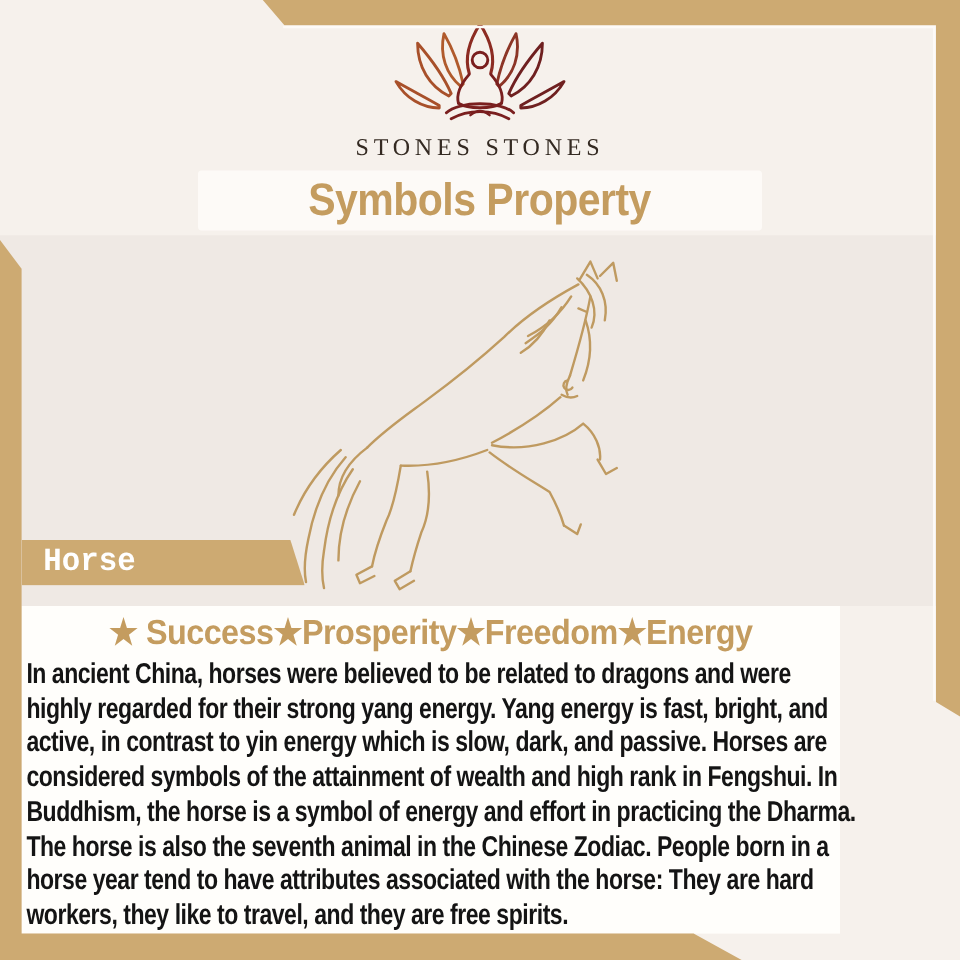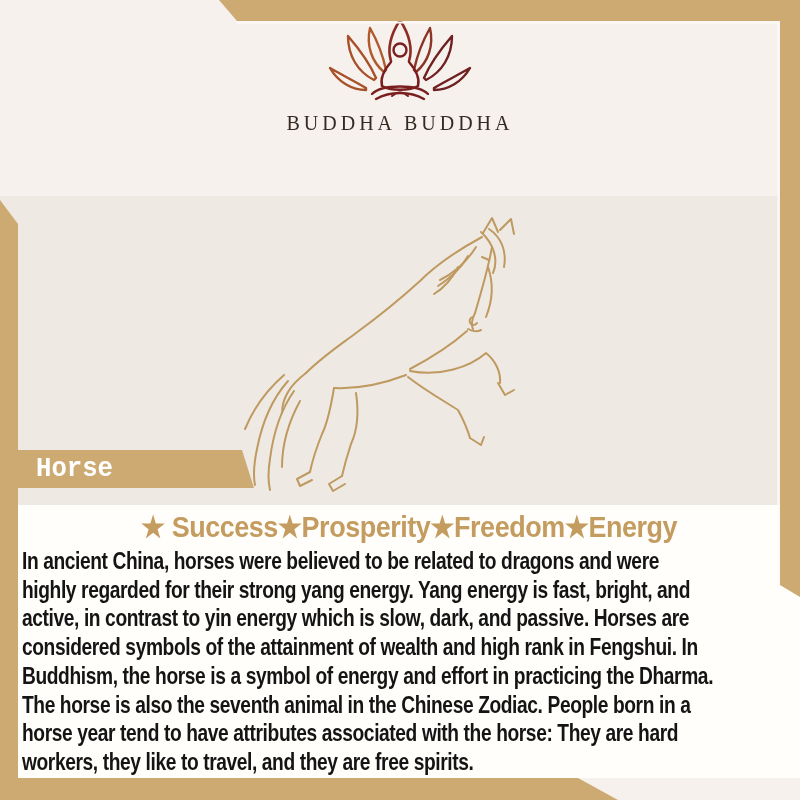--- a/index.html
+++ b/index.html
@@ -3,21 +3,21 @@
 <meta charset="utf-8">
 <style>
   html,body{margin:0;padding:0;background:#ddd;}
   .canvas{
     position:relative;width:800px;height:800px;overflow:hidden;
     background:#f6f1ec;
     font-family:"Liberation Sans", sans-serif;
   }
   
   .mid-bg{position:absolute;left:0;top:196px;width:800px;height:309px;background:#efe9e4;}
-  .white-panel{position:absolute;left:18px;top:505px;width:782px;height:273px;background:#fffefb;}
+  .white-panel{position:absolute;left:18px;top:505px;width:682px;height:273px;background:#fffefb;}
   
   .frame-svg{position:absolute;left:0;top:0;width:800px;height:800px;pointer-events:none;}
   
   .logo-svg{position:absolute;left:320px;top:14px;width:160px;height:104px;}
   .brand-name{
     position:absolute;left:0;top:112px;width:800px;text-align:center;
     font-family:"Liberation Serif", serif;font-size:20px;letter-spacing:4px;
     color:#342a22;
   }
   
@@ -81,22 +81,25 @@
       <circle cx="80" cy="36" r="6.5" stroke="#7a1f1f" stroke-width="2.4"></circle>
       <path d="M71,48 C64,56 60,64 62,72" stroke="#7a1f1f" stroke-width="2.4"></path>
       <path d="M89,48 C96,56 100,64 98,72" stroke="#7a1f1f" stroke-width="2.4"></path>
       <path d="M62,72 C70,77 90,77 98,72" stroke="#7a1f1f" stroke-width="2.4"></path>
       <path d="M52,80 C62,70 98,70 108,80" stroke="#7a1f1f" stroke-width="2.4"></path>
       <path d="M56,85 C70,77 90,77 104,85" stroke="#7a1f1f" stroke-width="2.4"></path>
       <path d="M72,82 q8,-7 16,0" stroke="#7a1f1f" stroke-width="2"></path>
     </g>
   </svg>
 
-  <div class="brand-name">BUDDHA BUDDHA</div>
+  <div class="brand-name">STONES STONES</div>
 
+  <div class="title-banner">
+    <div class="title-text">Symbols Property</div>
+  </div>
 
   <svg class="horse-svg" viewBox="0 0 340 290">
     <g fill="none" stroke="#bf9a60" stroke-width="2" stroke-linecap="round" stroke-linejoin="round">
 
       <path d="M253,28 l9,-15 l6,14"></path>
       <path d="M270,25 l11,-11 l3,15"></path>
 
       <path d="M251,27 C263,38 269,54 263,68"></path>
       <path d="M259,24 C271,32 277,46 274,62"></path>
 

